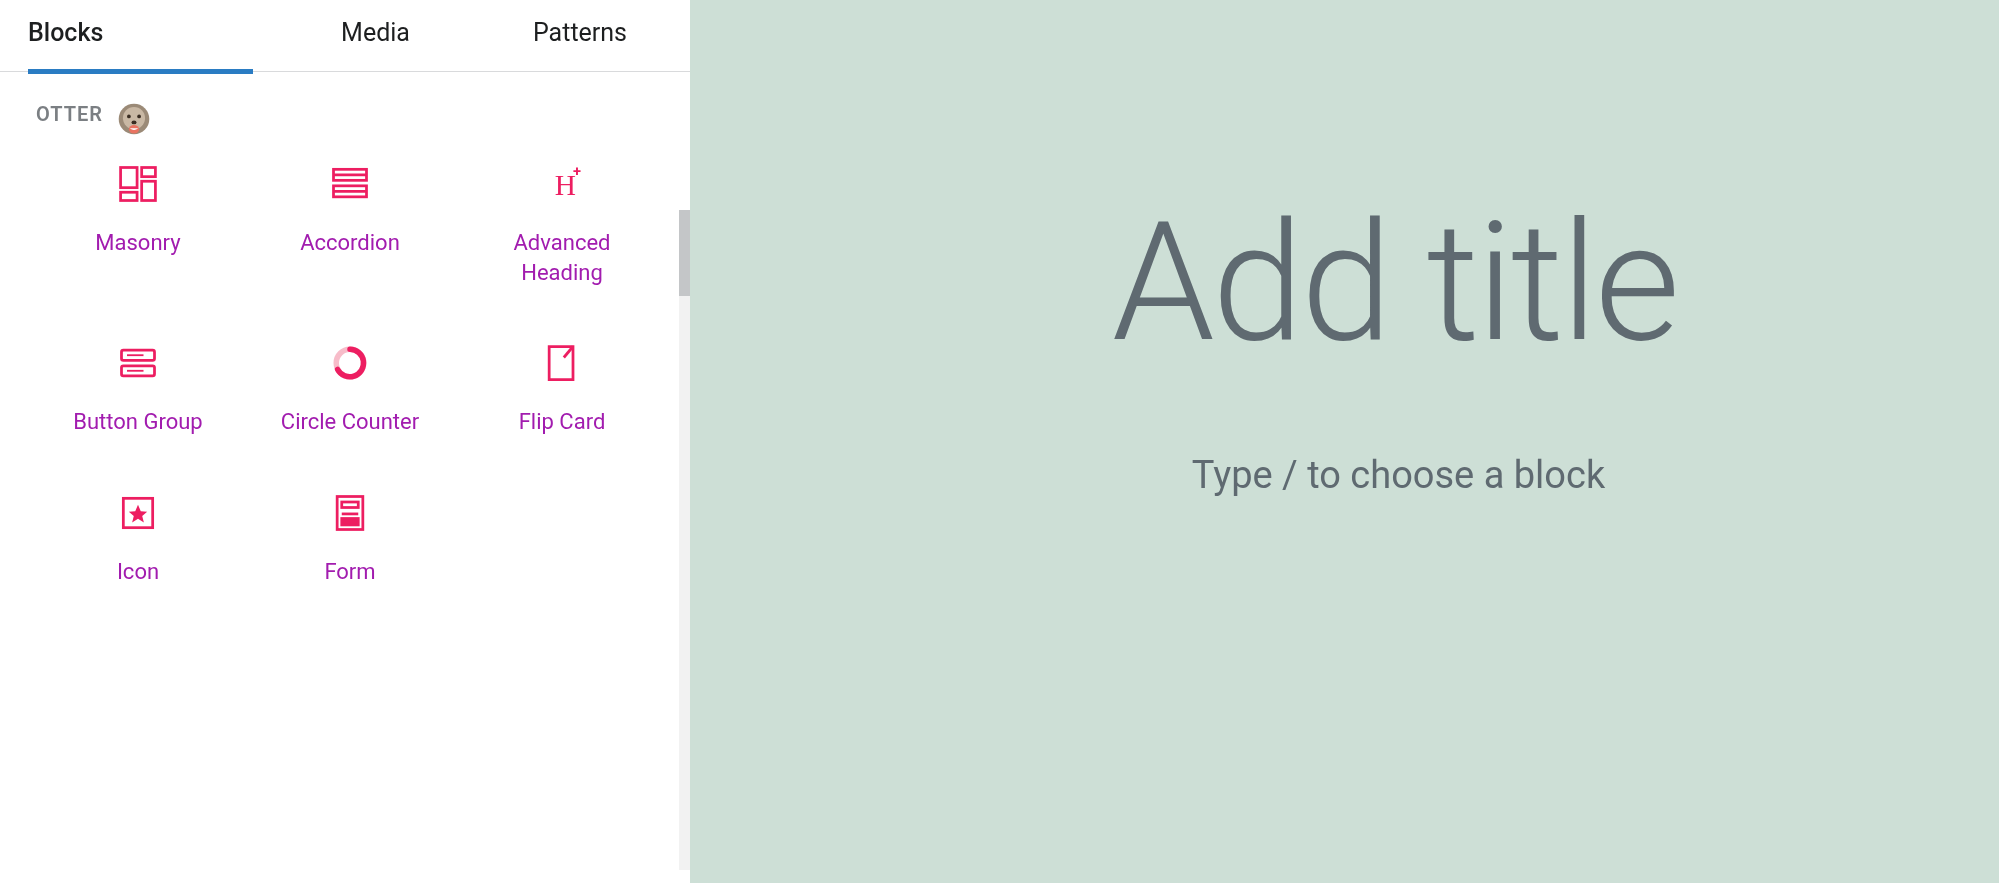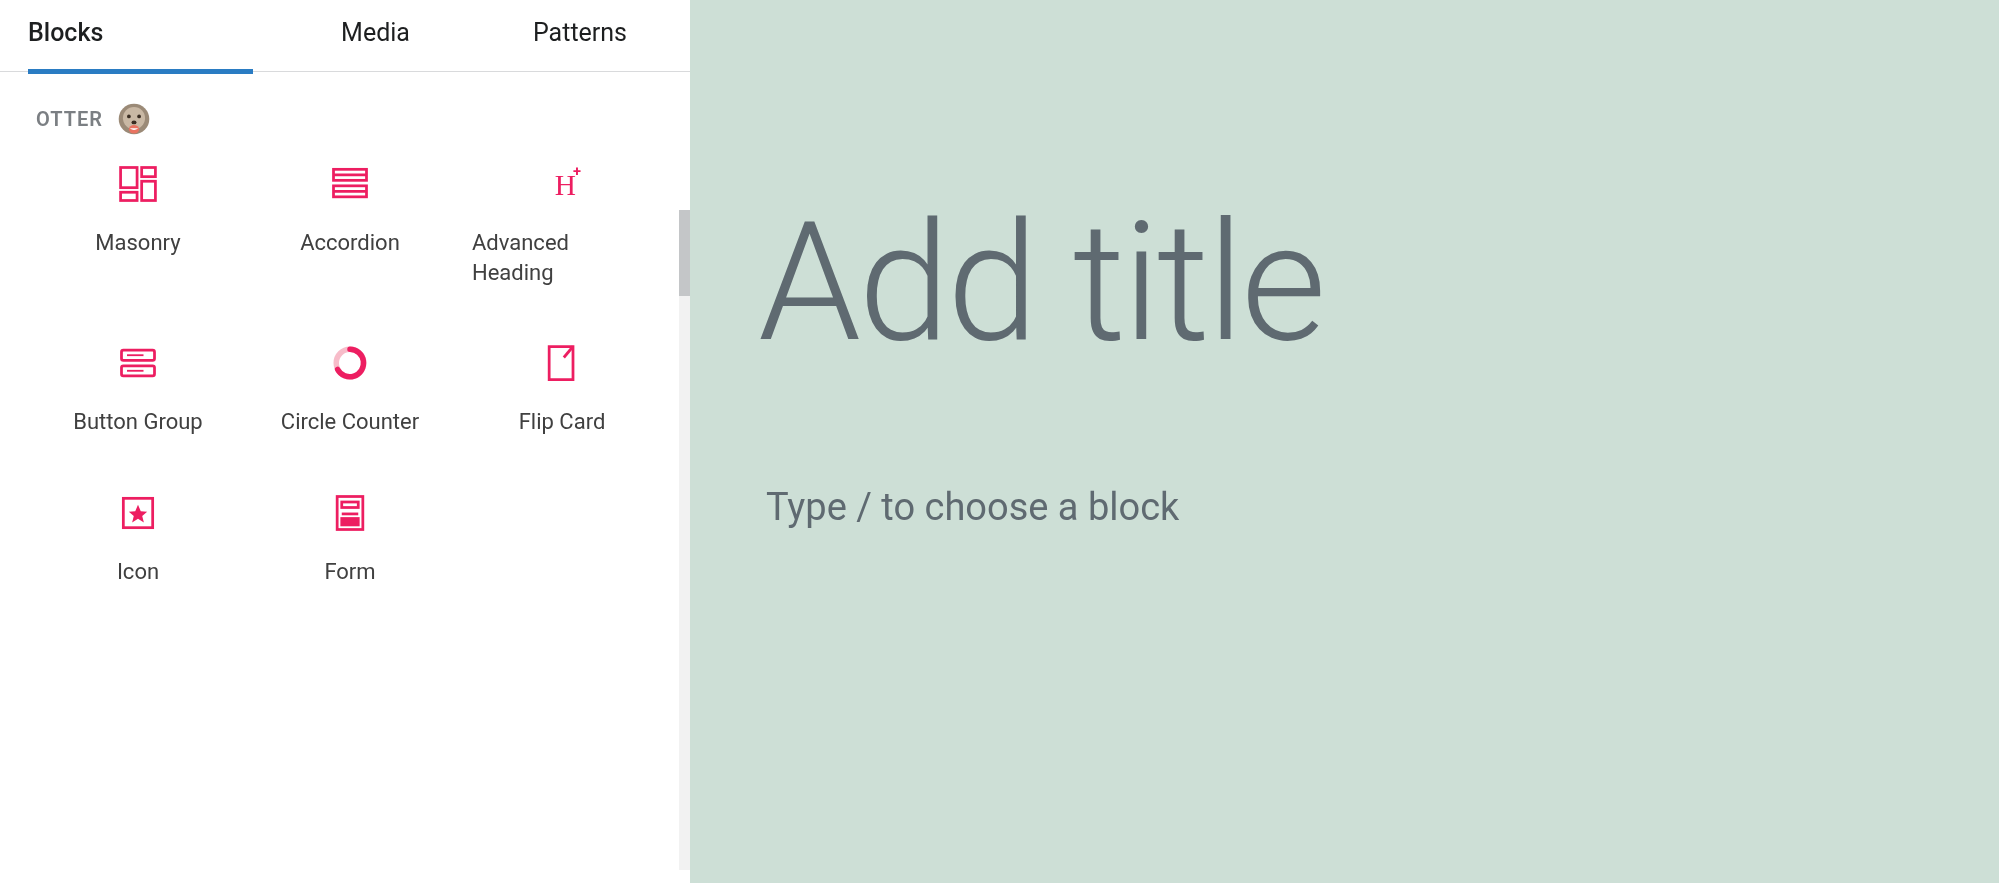--- a/index.html
+++ b/index.html
@@ -59,21 +59,20 @@
   .tab:nth-child(1){ width: 225px; }
   .tab:nth-child(2){ width: 245px; text-align:center;}
   .tab:nth-child(3){ flex:1; text-align:center;}
   .panel {
     flex: 1;
     overflow-y: auto;
     padding: 30px 18px 20px 28px;
   }
   .category-header {
     display: flex;
-    align-items: center;
     gap: 14px;
     margin-bottom: 26px;
     padding-left: 8px;
   }
   .category-label {
     font-size: 20px;
     font-weight: 600;
     letter-spacing: 1px;
     color: #7b7f83;
   }
@@ -98,52 +97,53 @@
     width: 44px;
     height: 44px;
     display: flex;
     align-items: center;
     justify-content: center;
     color: #ed1e61;
   }
   .block-icon svg { width: 100%; height: 100%; }
   .block-label {
     font-size: 22px;
-    color: #404040;
-    text-align: left;
+    color: #a21caf;
+    text-align: center;
     line-height: 1.35;
     max-width: 180px;
   }
   .scrollbar-track {
     position: absolute;
     right: 0; top: 210px;
     width: 11px; height: 660px;
     background: #f2f2f2;
   }
   .scrollbar-thumb {
     width: 11px; height: 86px;
     background: #c4c6c8;
   }
   .canvas {
     flex: 1;
     background: #cddfd6;
-    padding-left: 68px;
+    padding-left: 100px;
     padding-top: 200px;
+    text-align: center;
   }
   .title-input {
     font-size: 165px;
     font-weight: 300;
     color: #5f6a71;
     letter-spacing: -3px;
     line-height: 1;
   }
   .body-prompt {
     font-size: 38px;
     color: #5f6a71;
-    margin-top: 120px;
+    margin-top: 88px;
     margin-left: 8px;
   }
 </style>
 </head>
 <body>
 
 <div class="sidebar">
 
 
   <div class="tabs">

